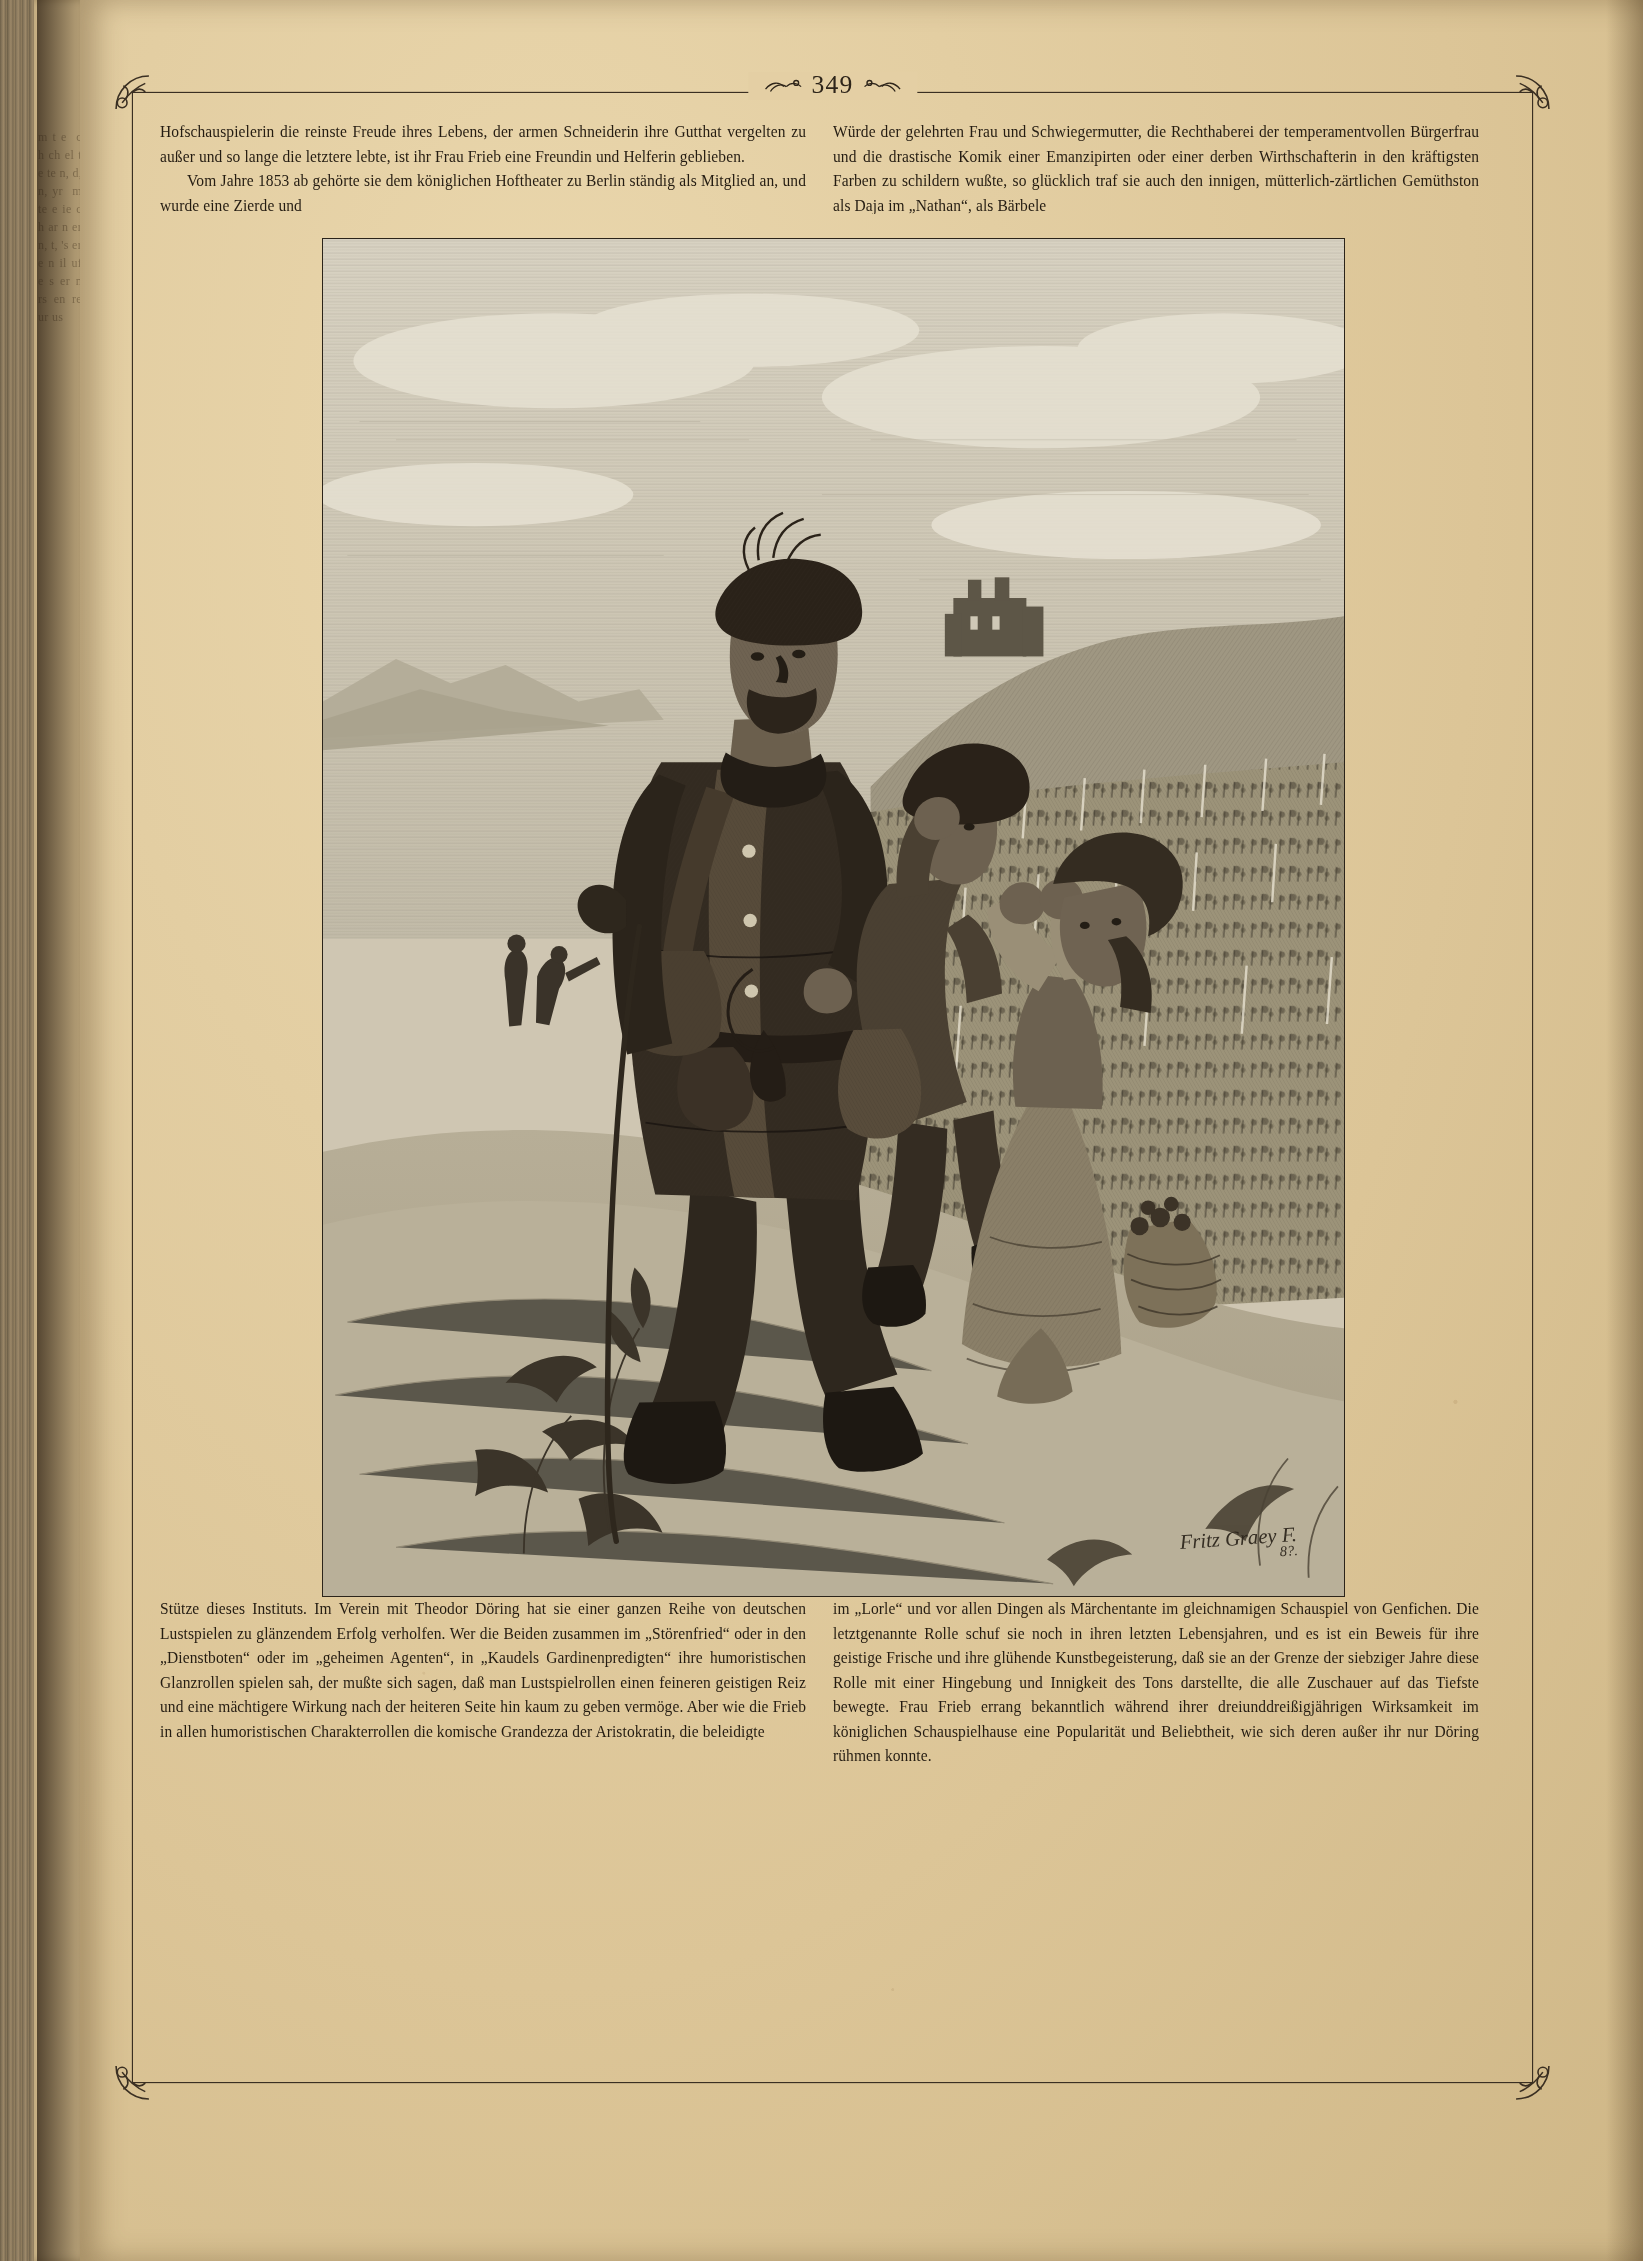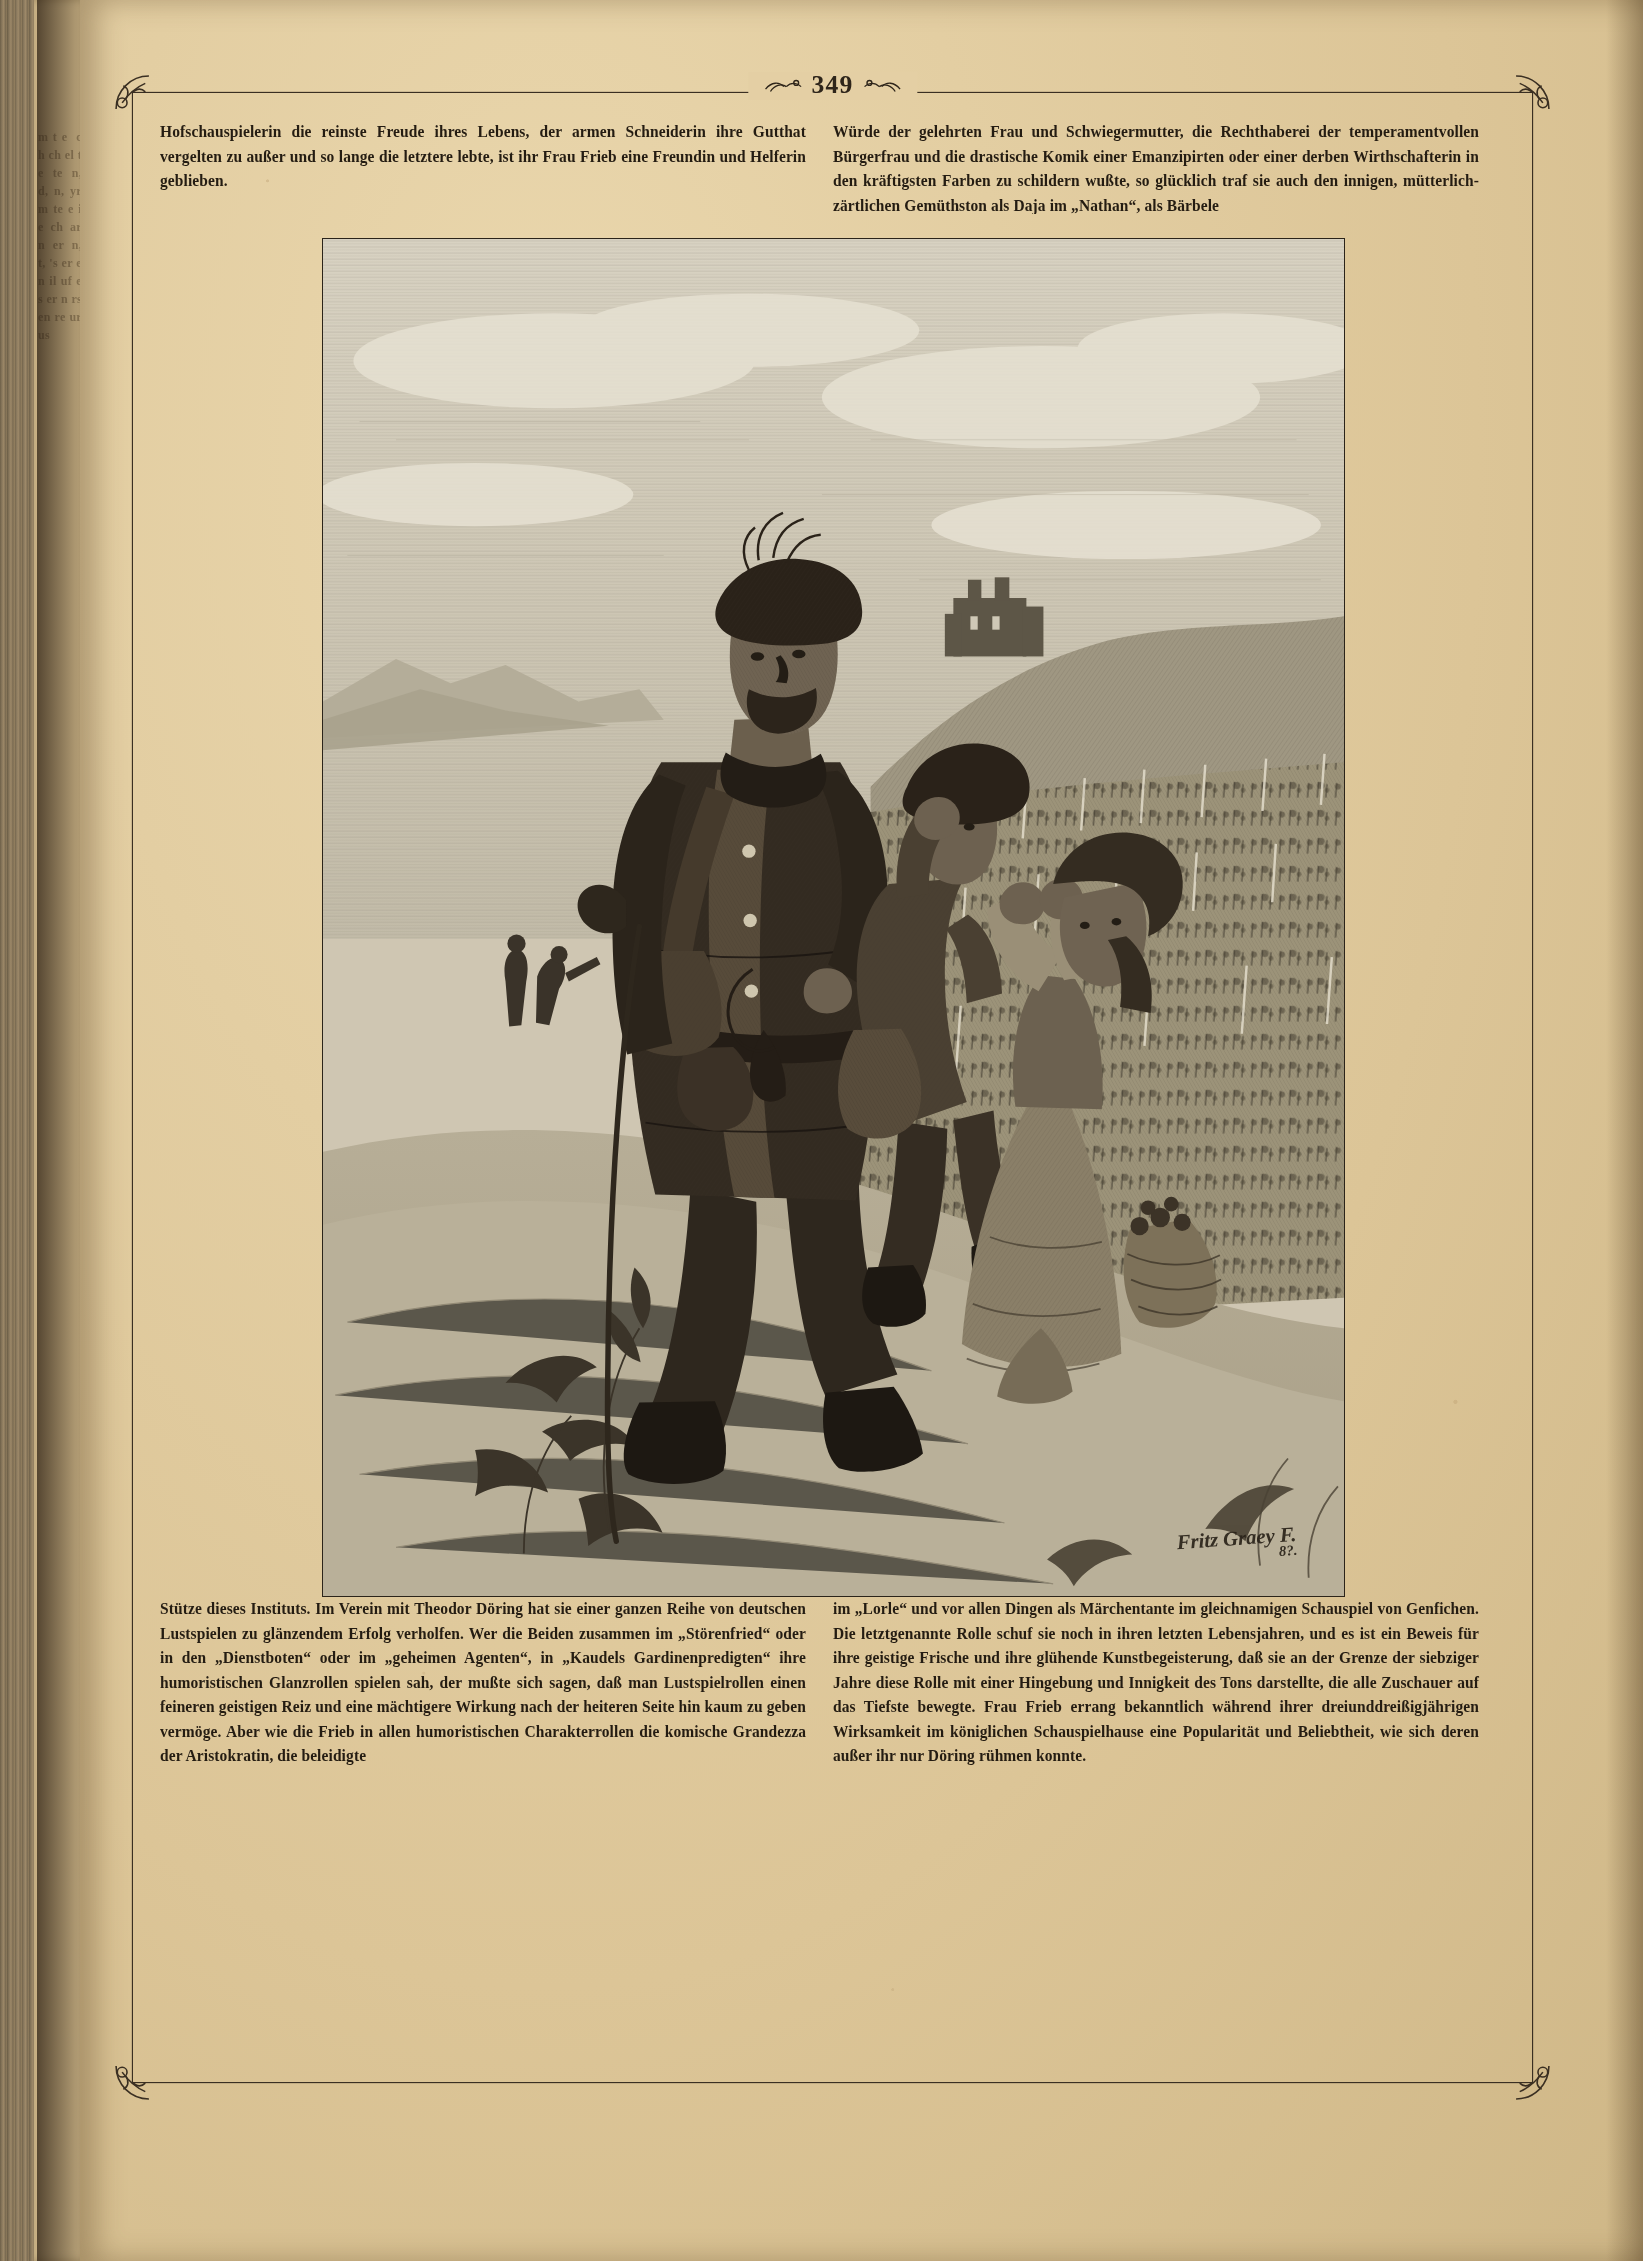--- a/index.html
+++ b/index.html
@@ -16,21 +16,20 @@
 
   
   .book {
     position: absolute;
     inset: 0;
     background:
       linear-gradient(90deg,
         #3b332a 0px, #54483a 8.5px, #6d6053 20.7px, #8a7a63 35px,
         #a3906f 52px, #b8a37c 68px, #c9b389 85px, #d4bd92 103px);
     background-color: #d9c49c;
-    font-weight: bold;
   }
 
   
   .page-block-edge {
     position: absolute;
     left: 0; top: 0; bottom: 0;
     width: 47px;
     background:
       repeating-linear-gradient(90deg,
         #6f6149 0px, #8b7a5e 1.8px, #a08b6a 3.7px, #7e6e54 5.5px, #94805f 7.3px);
@@ -279,20 +278,21 @@
             <path d="M36 14 c8 -8 18 -6 24 0"></path>
             <circle cx="52" cy="8" r="4"></circle>
           </svg>
         </div>
 
         <div class="content">
 
           <div class="cols">
             <div class="col">
               <p>Hofschauspielerin die reinste Freude ihres Lebens, der armen Schneiderin ihre Gutthat vergelten zu außer und so lange die letztere lebte, ist ihr Frau Frieb eine Freundin und Helferin geblieben.</p>
+              <p>Vom Jahre 1853 ab gehörte sie dem königlichen Hoftheater zu Berlin ständig als Mitglied an, und wurde eine Zierde und</p>
             </div>
             <div class="col">
               <p>Würde der gelehrten Frau und Schwiegermutter, die Rechthaberei der temperamentvollen Bürgerfrau und die drastische Komik einer Emanzipirten oder einer derben Wirthschafterin in den kräftigsten Farben zu schildern wußte, so glücklich traf sie auch den innigen, mütterlich-zärtlichen Gemüthston als Daja im „Nathan“, als Bärbele</p>
             </div>
           </div>
 
           <div class="plate-wrap">
             <div class="plate">
               <svg viewBox="0 0 1678 2230" preserveAspectRatio="none">
                 <defs>

